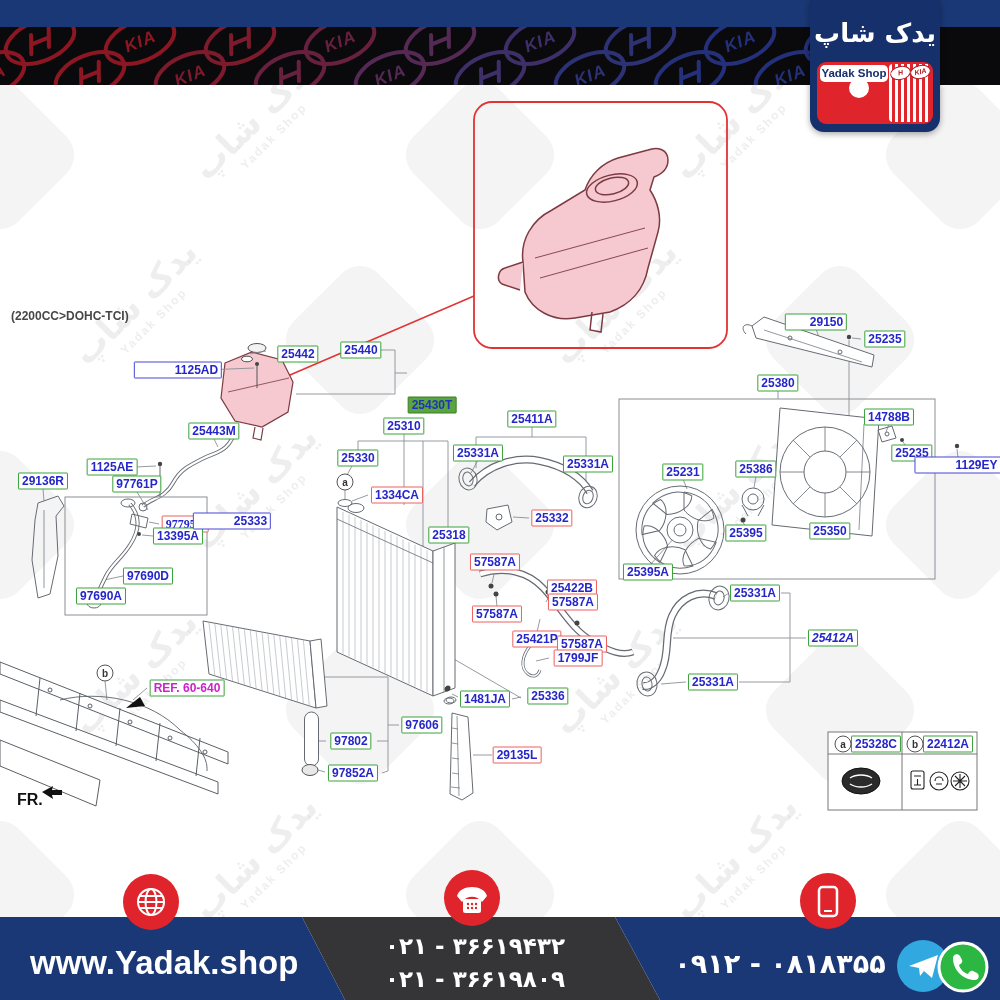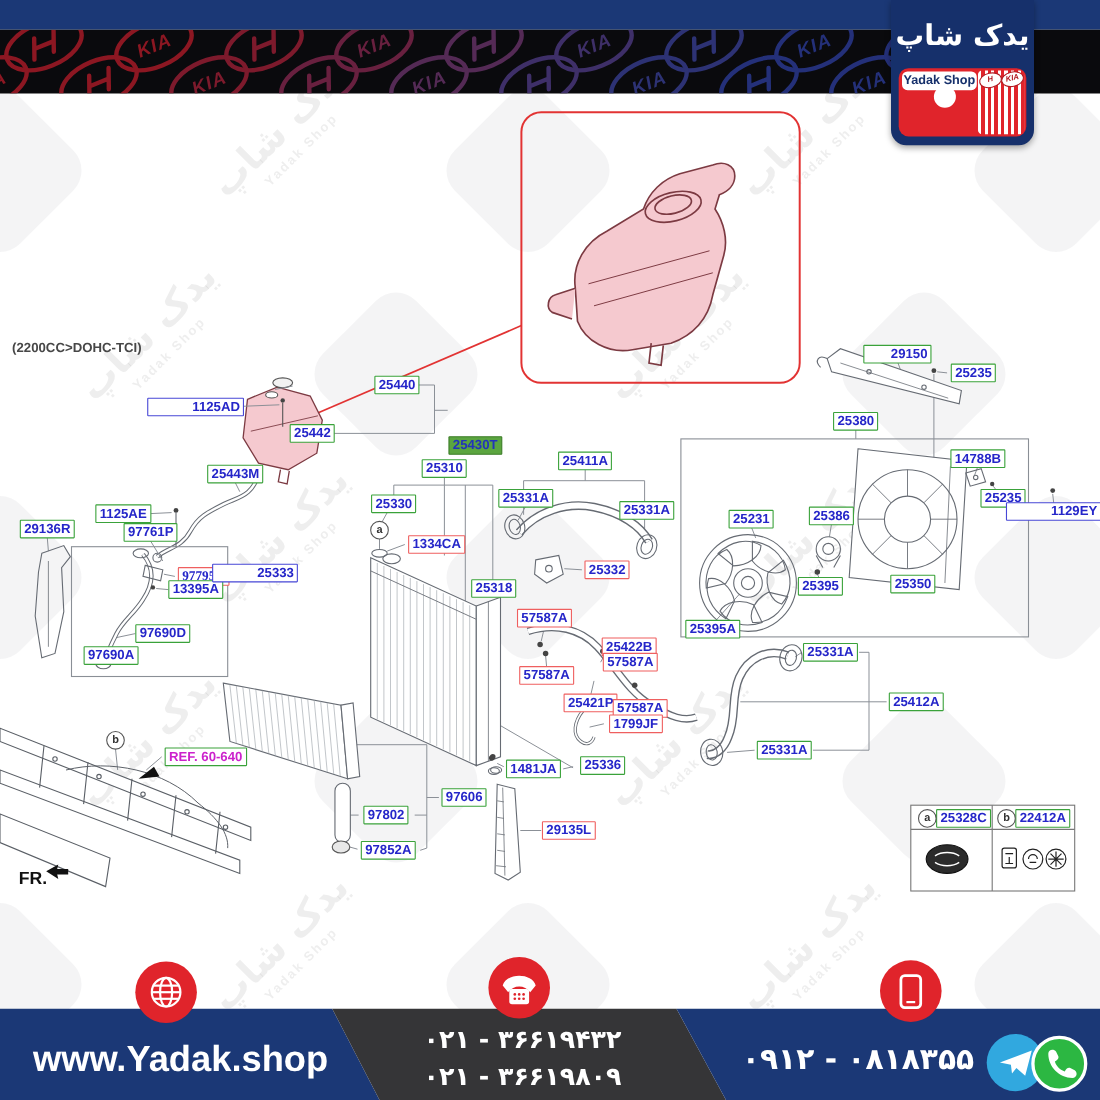--- a/index.html
+++ b/index.html
@@ -425,21 +425,21 @@
         <path d="M914,776 L921,776 M917.5,779 L917.5,785 M914,785 L921,785"></path>
         <circle cx="939" cy="781" r="9"></circle>
         <path d="M935,781 A4,4 0 1 1 943,781 M936,784 L942,784"></path>
         <circle cx="960" cy="781" r="9"></circle>
         <path d="M960,774 L960,788 M953,781 L967,781 M955,776 L965,786 M955,786 L965,776"></path>
       </g>
     </g>
   </svg>
 
   <div id="label-layer">
-      <div class="part-label" style="left: 284px; top: 354px; margin-top: 40px;">25442</div>
+      <div class="part-label" style="left: 298px; top: 354px;">25442</div>
       <div class="part-label" style="left: 361px; top: 350px;">25440</div>
       <div class="part-label s-fill" style="left: 432px; top: 373px;">25430T</div>
       <div class="part-label s-blue" style="left: 178px; top: 370px;">1125AD</div>
       <div class="part-label" style="left: 214px; top: 431px;">25443M</div>
       <div class="part-label" style="left: 404px; top: 426px;">25310</div>
       <div class="part-label" style="left: 358px; top: 458px;">25330</div>
       <div class="part-label" style="left: 43px; top: 481px;">29136R</div>
       <div class="part-label" style="left: 112px; top: 467px;">1125AE</div>
       <div class="part-label" style="left: 137px; top: 484px;">97761P</div>
       <div class="part-label s-red" style="left: 185px; top: 524px; font-family: Liberation Serif, serif;">97795A</div>
@@ -465,21 +465,21 @@
       <div class="part-label" style="left: 778px; top: 383px;">25380</div>
       <div class="part-label" style="left: 889px; top: 417px;">14788B</div>
       <div class="part-label" style="left: 912px; top: 453px;">25235</div>
       <div class="part-label s-blue" style="left: 958px; top: 465px;">1129EY</div>
       <div class="part-label" style="left: 683px; top: 472px;">25231</div>
       <div class="part-label" style="left: 756px; top: 469px;">25386</div>
       <div class="part-label" style="left: 746px; top: 533px;">25395</div>
       <div class="part-label" style="left: 830px; top: 531px;">25350</div>
       <div class="part-label" style="left: 648px; top: 572px;">25395A</div>
       <div class="part-label" style="left: 755px; top: 593px;">25331A</div>
-      <div class="part-label" style="left: 833px; top: 638px;">25412A</div>
+      <div class="part-label" style="left: 833px; top: 638px; font-style: italic;">25412A</div>
       <div class="part-label" style="left: 713px; top: 682px;">25331A</div>
       <div class="part-label" style="left: 485px; top: 699px;">1481JA</div>
       <div class="part-label" style="left: 548px; top: 696px;">25336</div>
       <div class="part-label s-red" style="left: 517px; top: 755px;">29135L</div>
       <div class="part-label s-ref" style="left: 187px; top: 688px;">REF. 60-640</div>
       <div class="part-label" style="left: 422px; top: 725px;">97606</div>
       <div class="part-label" style="left: 351px; top: 741px;">97802</div>
       <div class="part-label" style="left: 353px; top: 773px;">97852A</div>
       <div class="part-label" style="left: 876px; top: 744px;">25328C</div>
       <div class="part-label" style="left: 948px; top: 744px; text-align: right;">22412A</div>

